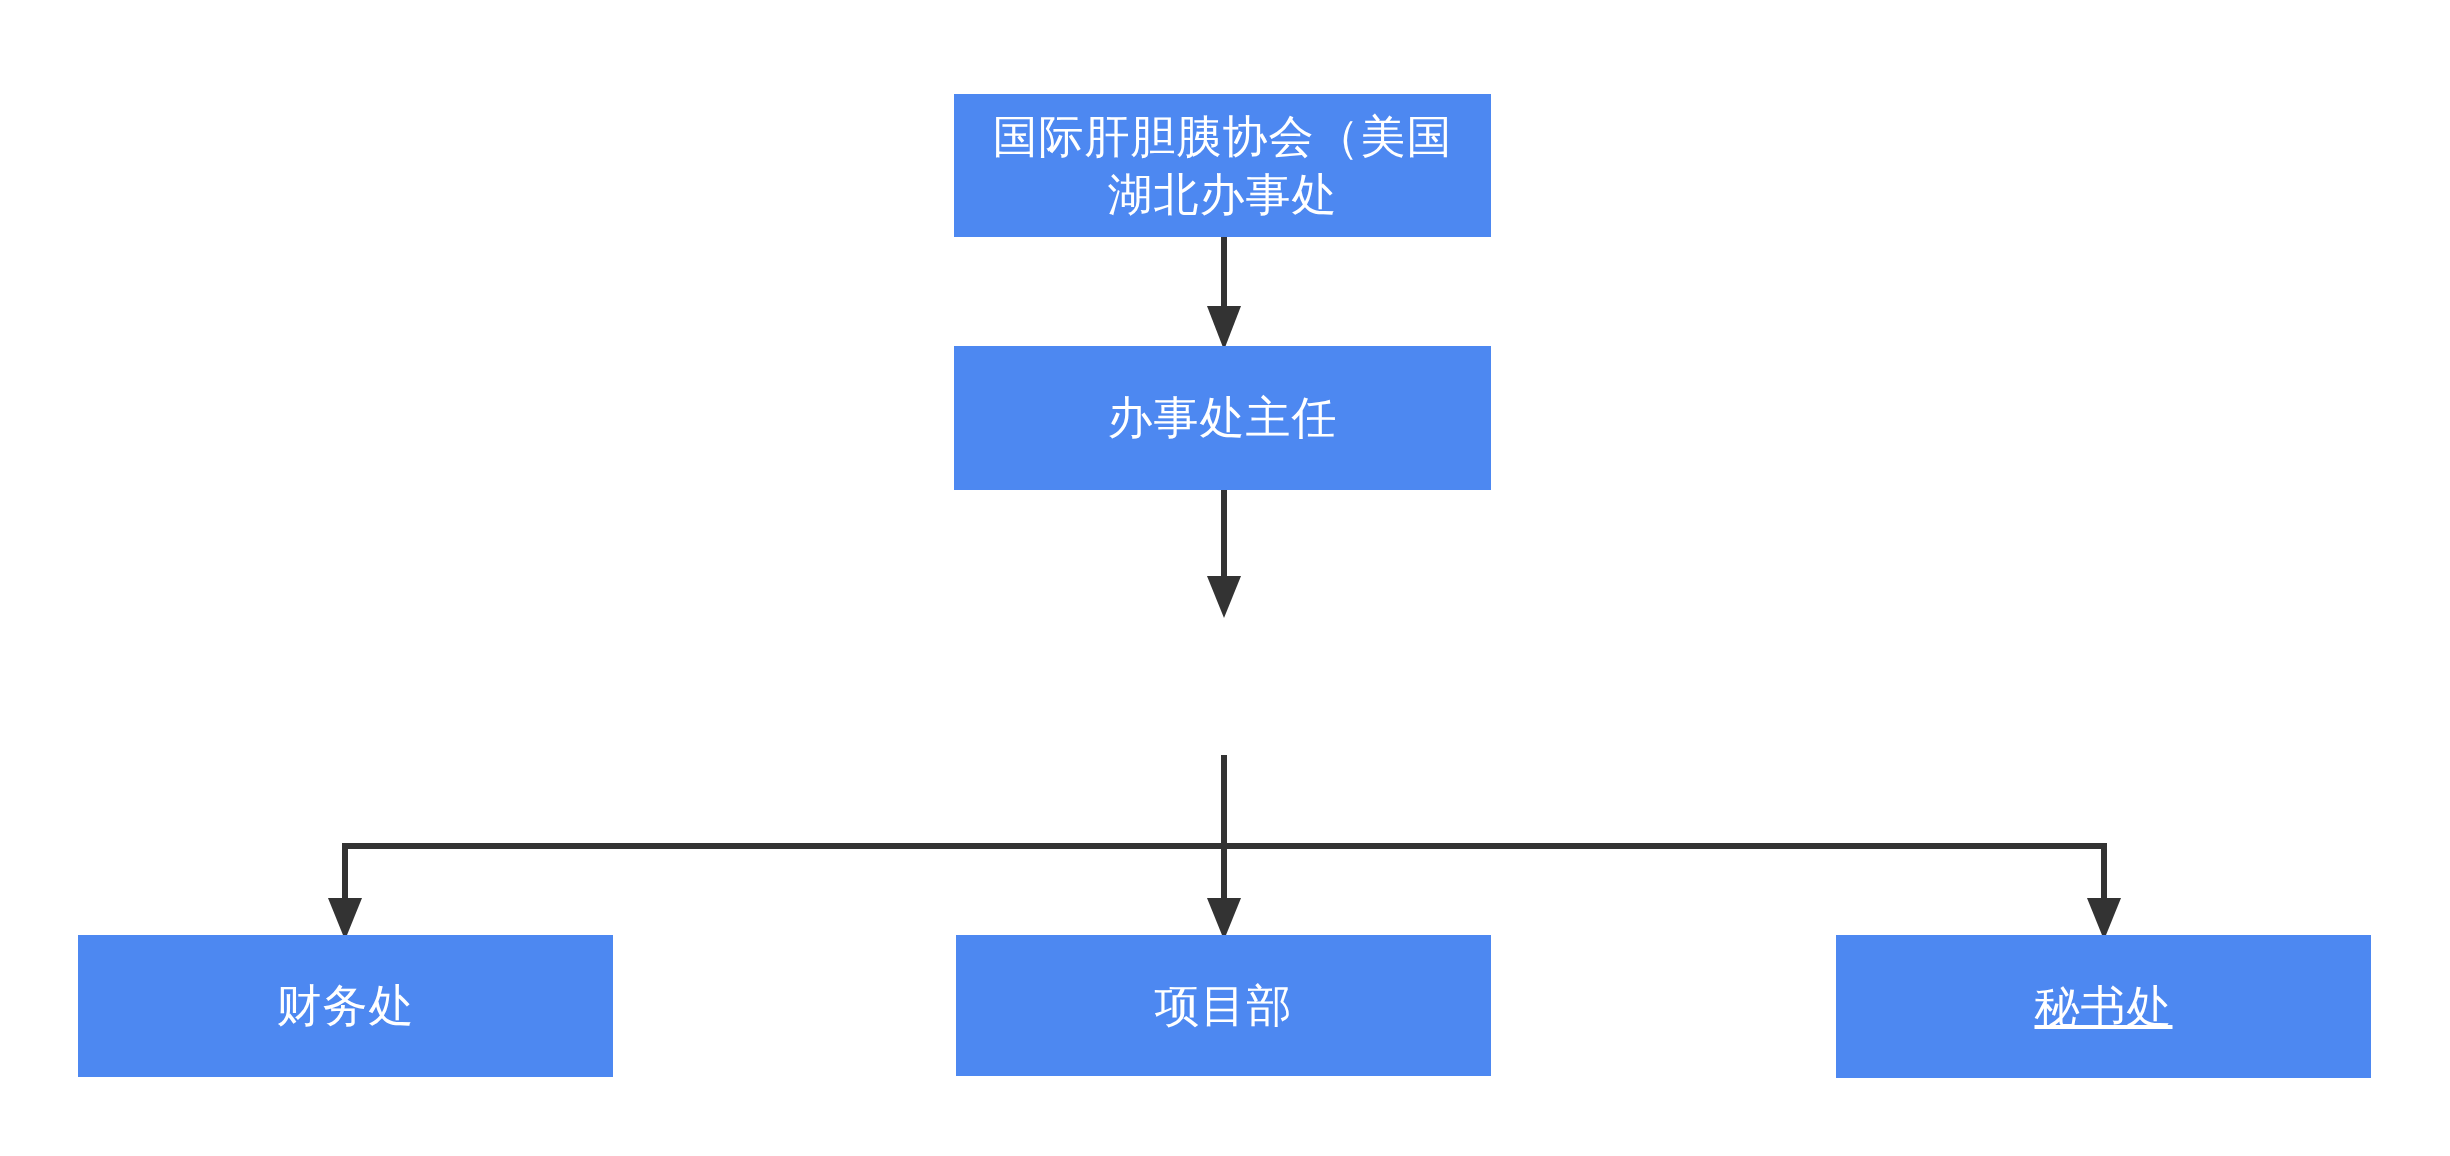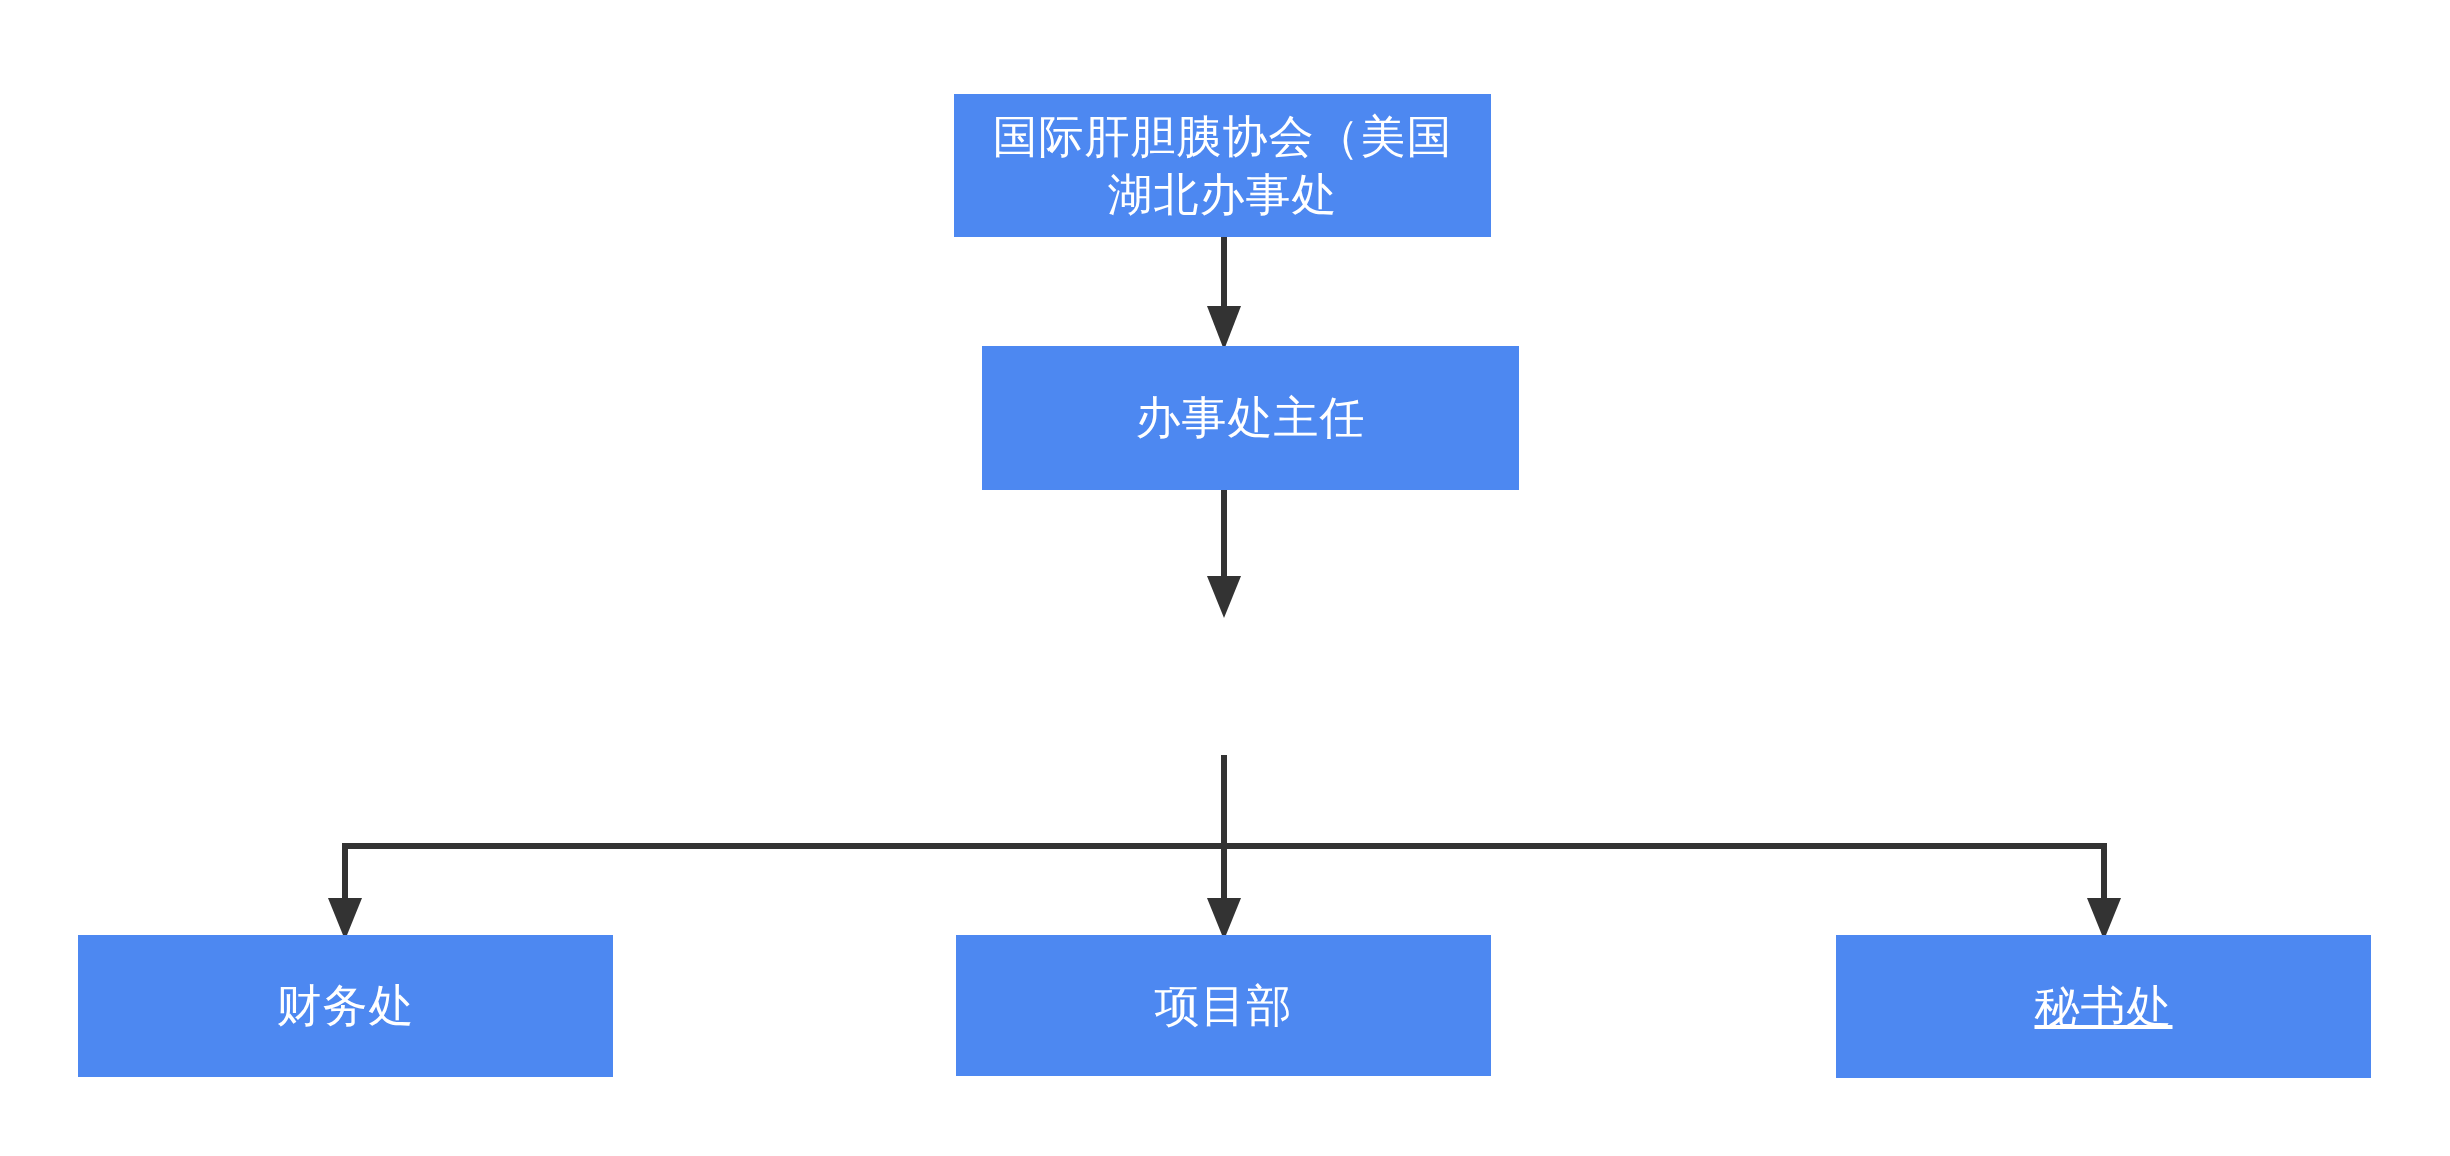--- a/index.html
+++ b/index.html
@@ -43,21 +43,21 @@
     display: flex;
     flex-direction: column;
     align-items: center;
     justify-content: center;
     text-align: center;
     font-size: 45px;
     line-height: 58px;
     letter-spacing: 1px;
   }
   .node-root        { left: 954px;  top: 78px;  width: 537px; height: 143px; margin-top: 16px; }
-  .node-director    { left: 954px;  top: 346px; width: 537px; height: 144px; margin-left: 28px; }
+  .node-director    { left: 954px;  top: 346px; width: 537px; height: 144px; }
   .node-deputy      { left: 954px;  top: 614px; width: 537px; height: 142px; }
   .node-finance     { left: 78px;   top: 935px; width: 535px; height: 142px; }
   .node-project     { left: 956px;  top: 935px; width: 535px; height: 141px; justify-content: center; }
   .node-secretariat { left: 1836px; top: 935px; width: 535px; height: 143px; text-decoration: underline; }
 </style>
 </head>
 <body>
 
 <div class="canvas">
 

